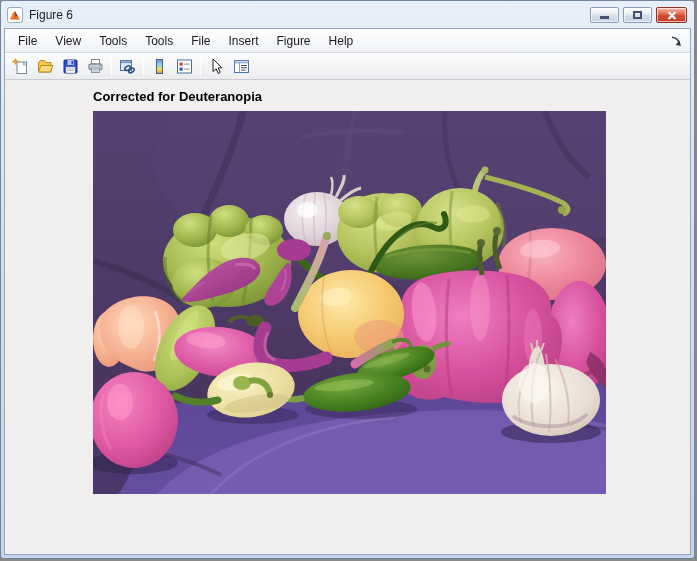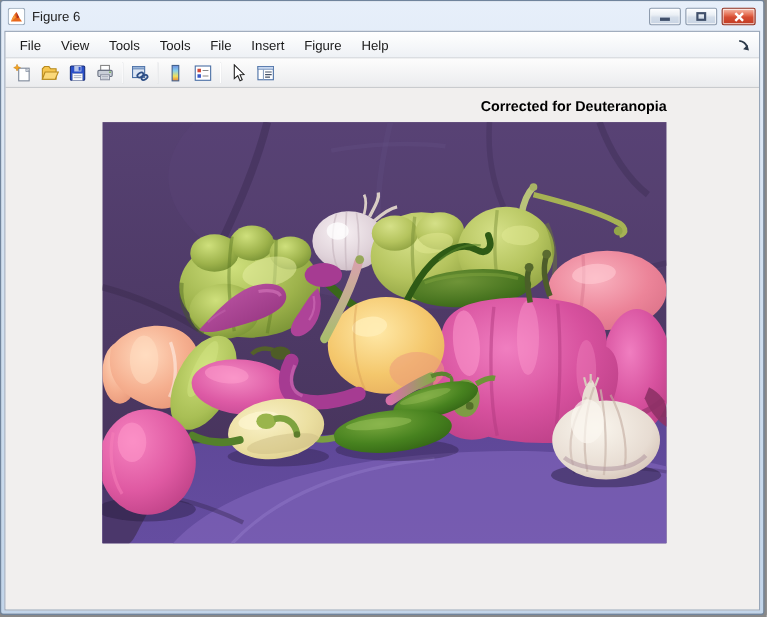--- a/index.html
+++ b/index.html
@@ -41,21 +41,21 @@
   .undock{position:absolute;right:8px;top:6px;width:12px;height:12px;}
   .toolbar{
     height:27px;flex:0 0 27px;display:flex;align-items:center;
     background:linear-gradient(#fdfdfd,#ebecee);border-bottom:1px solid #c9cbce;
     padding:0 3px;
   }
   .tbtn{width:25px;height:23px;display:flex;align-items:center;justify-content:center;background:transparent;border:none;padding:0;}
   .tsep{width:1px;height:19px;background:#b9bdc3;border-right:1px solid #ffffff;margin:0 3px;}
   .canvas{flex:1;position:relative;background:#f1efee;}
   .fig-title{
-    position:absolute;top:9px;left:88px;width:513px;text-align:right;
+    position:absolute;top:9px;left:88px;width:513px;text-align:left;
     font-weight:bold;font-size:13px;color:#000;
   }
   svg.peppers{position:absolute;left:88px;top:31px;display:block;}
 </style>
 </head>
 <body>
 
 <div class="window">
 
   <div class="titlebar">

